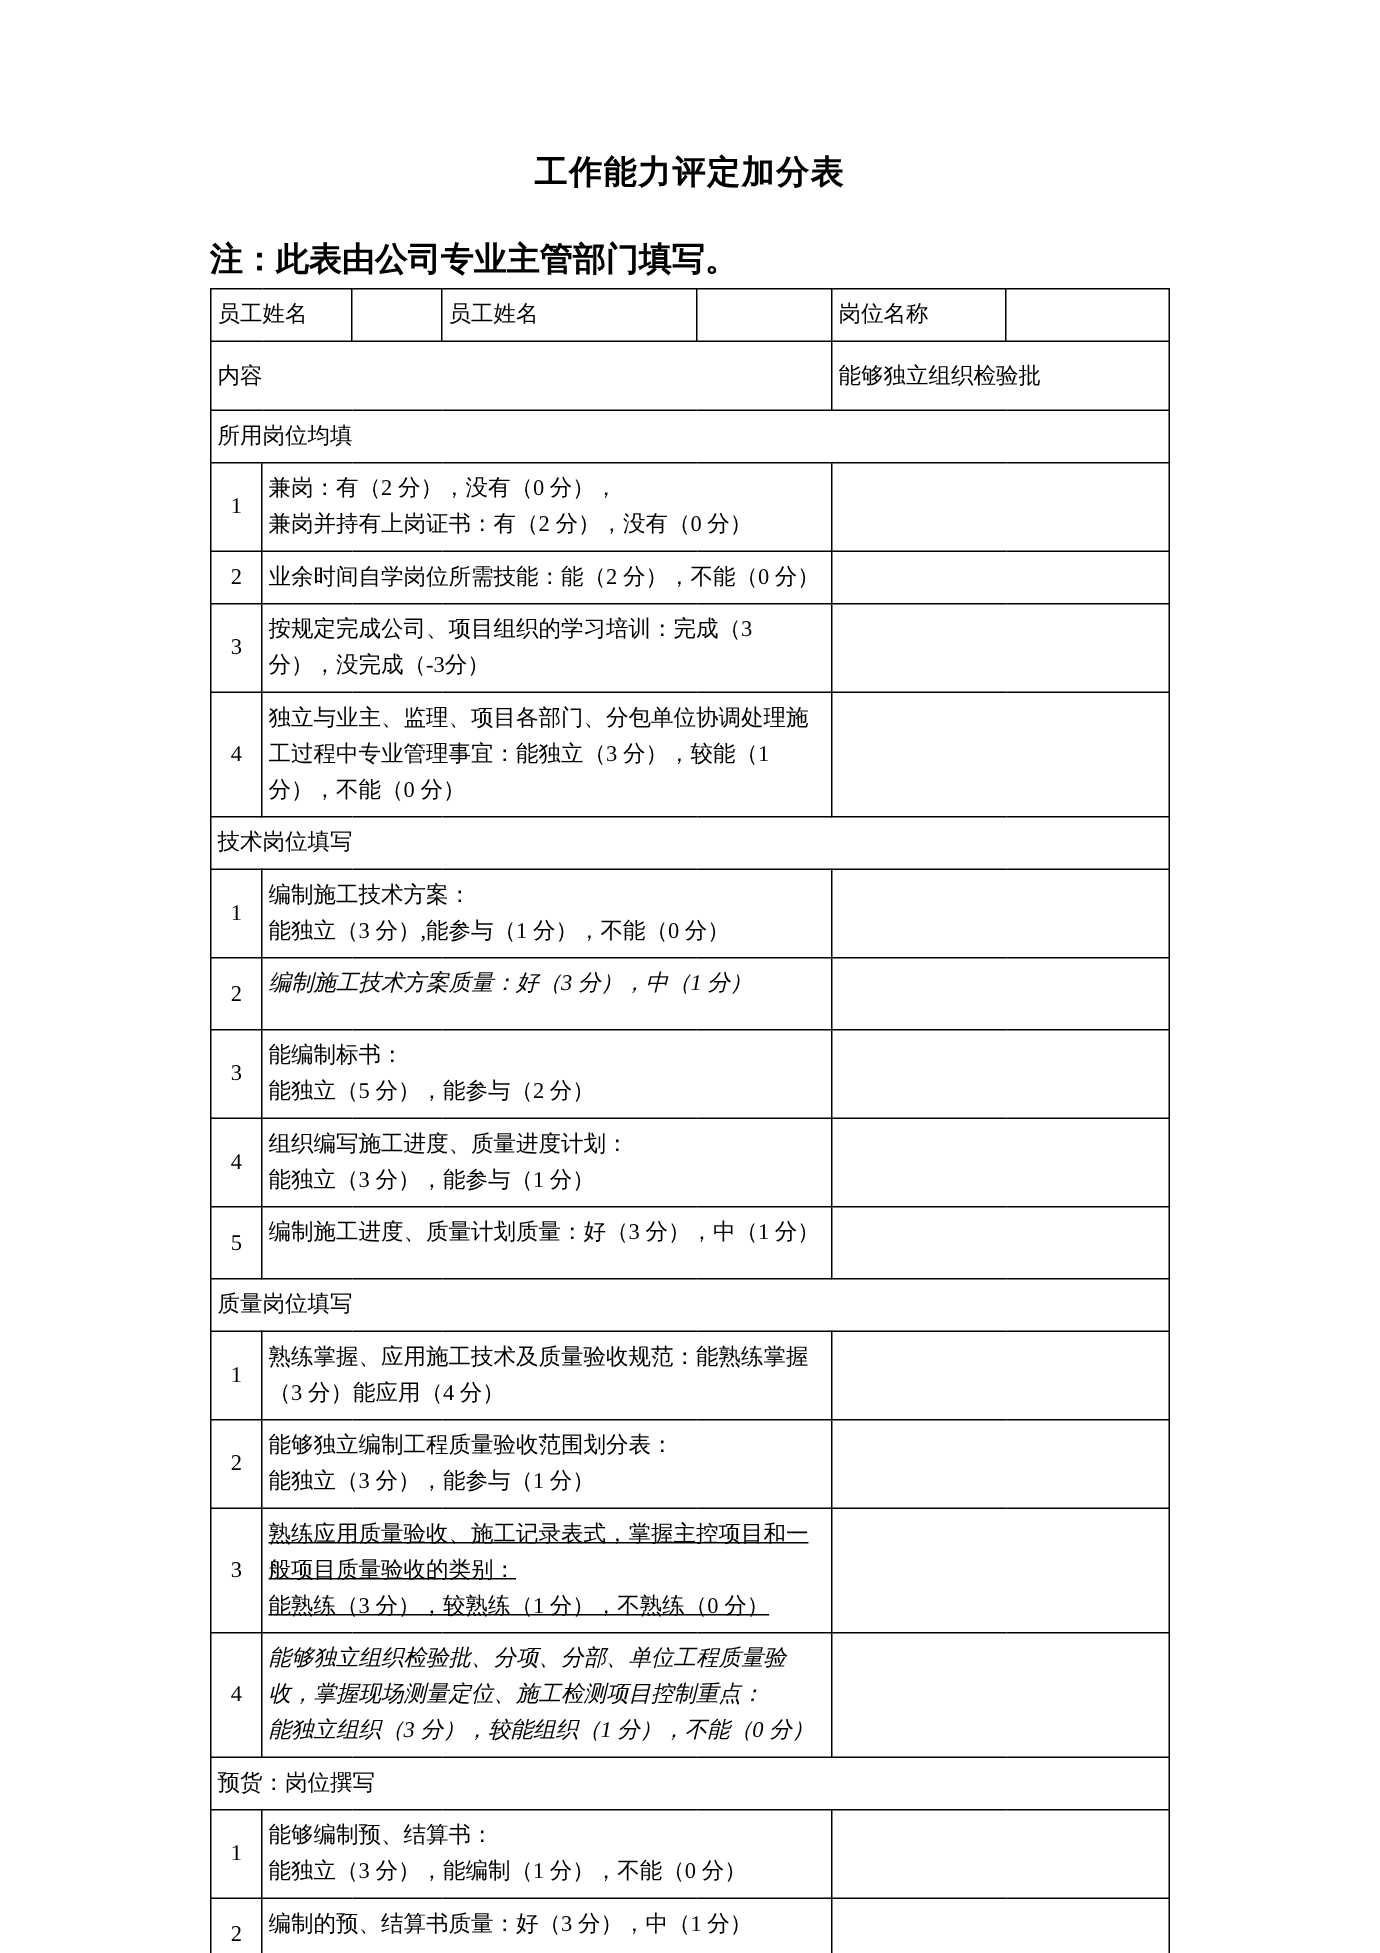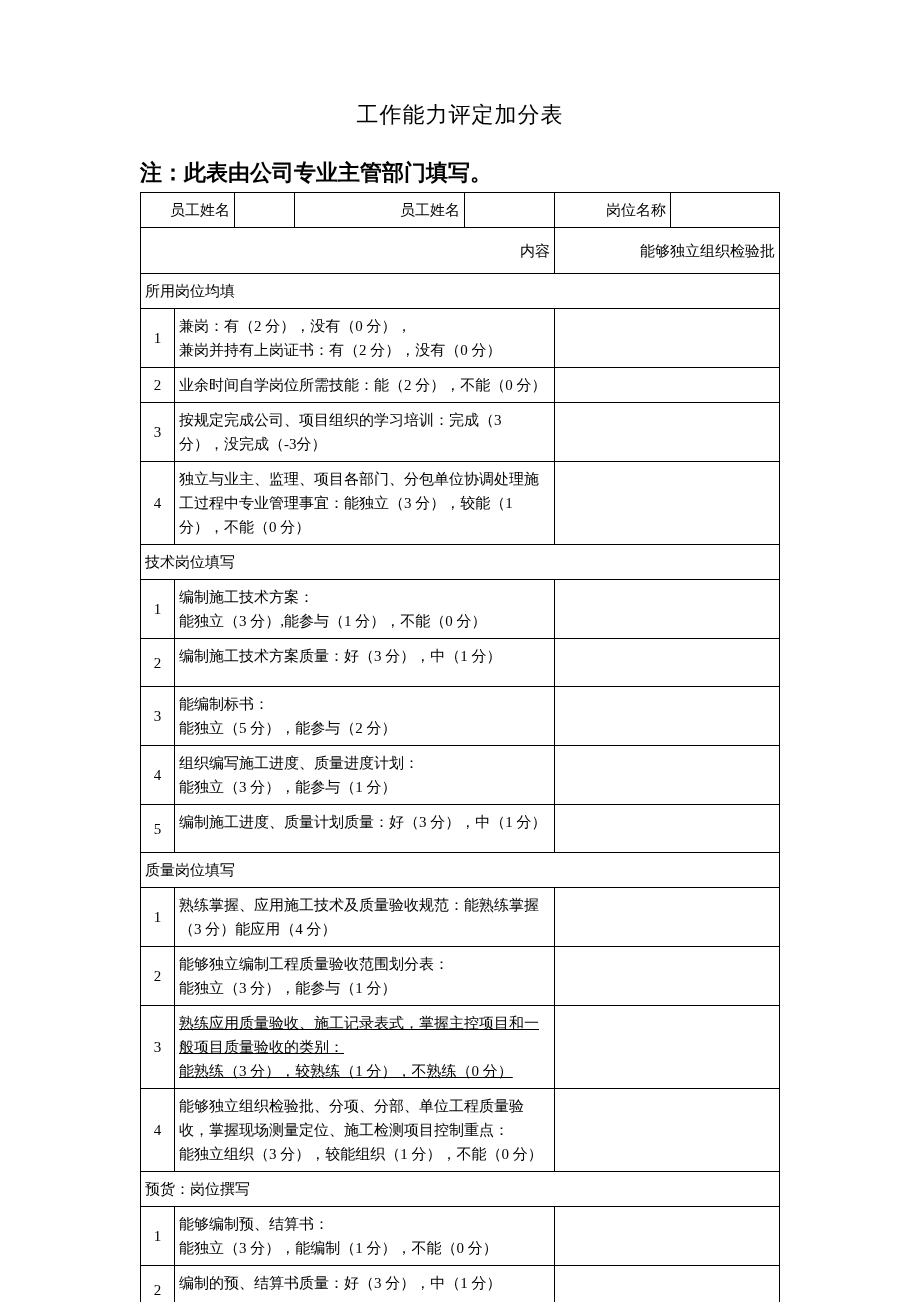--- a/index.html
+++ b/index.html
@@ -7,42 +7,42 @@
       background: #fff;
       font-family: "SimSun", "宋体", serif;
       font-size: 16px;
       color: #000;
       width: 920px;
       padding: 100px 140px 120px 140px;
     }
     h1 {
       text-align: center;
       font-size: 22px;
-      font-weight: normal;
+      font-weight: bold;
       margin-bottom: 28px;
       letter-spacing: 1px;
     }
     .note {
       font-weight: bold;
       font-size: 22px;
       margin-bottom: 4px;
     }
     table {
       border-collapse: collapse;
       width: 100%;
       table-layout: fixed;
     }
     td {
       border: 1px solid #000;
       padding: 5px 4px;
       vertical-align: middle;
       line-height: 1.6;
       font-size: 15px;
     }
-    .hdr { text-align: right; }
+    .hdr { text-align: left; }
     .numcell { text-align: center; }
     .section-hdr { font-weight: normal; margin-left: 32px; }
     col.col-num { width: 34px; }
     col.col-a { width: 60px; }
     col.col-b { width: 60px; }
     col.col-c { width: 170px; }
     col.col-d { width: 90px; }
     col.col-e { width: 116px; }
     .tall { height: 48px; }
   </style>
@@ -102,21 +102,21 @@
         <td colspan="7" class="section-hdr">技术岗位填写</td>
       </tr>
       <tr>
         <td class="numcell">1</td>
         <td colspan="4" style="white-space: pre-line; margin-top: 31px;">编制施工技术方案：
 能独立（3 分）,能参与（1 分），不能（0 分）</td>
         <td colspan="2"></td>
       </tr>
       <tr>
         <td class="numcell tall">2</td>
-        <td colspan="4" style="white-space: pre-line; vertical-align: top;">编制施工技术方案质量：好（3 分），中（1 分）</td>
+        <td colspan="4" style="white-space: pre-line; vertical-align: top; font-style: italic;">编制施工技术方案质量：好（3 分），中（1 分）</td>
         <td colspan="2"></td>
       </tr>
       <tr>
         <td class="numcell">3</td>
         <td colspan="4" style="white-space: pre-line;">能编制标书：
 能独立（5 分），能参与（2 分）</td>
         <td colspan="2"></td>
       </tr>
       <tr>
         <td class="numcell">4</td>
@@ -144,21 +144,21 @@
         <td colspan="2"></td>
       </tr>
       <tr>
         <td class="numcell">3</td>
         <td colspan="4" style="white-space: pre-line; text-decoration: underline;">熟练应用质量验收、施工记录表式，掌握主控项目和一般项目质量验收的类别：
 能熟练（3 分），较熟练（1 分），不熟练（0 分）</td>
         <td colspan="2"></td>
       </tr>
       <tr>
         <td class="numcell">4</td>
-        <td colspan="4" style="white-space: pre-line;">能够独立组织检验批、分项、分部、单位工程质量验收，掌握现场测量定位、施工检测项目控制重点：
+        <td colspan="4" style="white-space: pre-line; font-style: italic;">能够独立组织检验批、分项、分部、单位工程质量验收，掌握现场测量定位、施工检测项目控制重点：
 能独立组织（3 分），较能组织（1 分），不能（0 分）</td>
         <td colspan="2"></td>
       </tr>
       <tr>
         <td colspan="7" class="section-hdr">预货：岗位撰写</td>
       </tr>
       <tr>
         <td class="numcell">1</td>
         <td colspan="4" style="white-space: pre-line;">能够编制预、结算书：
 能独立（3 分），能编制（1 分），不能（0 分）</td>

